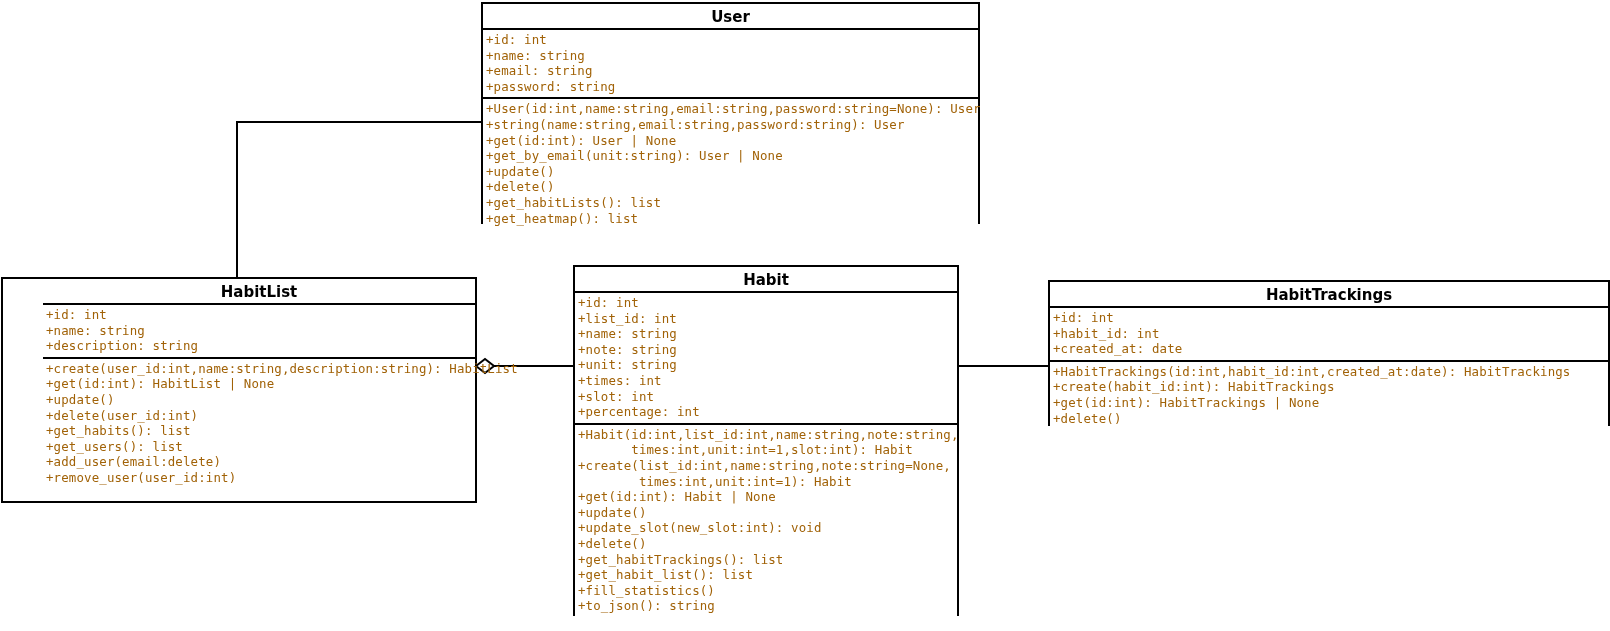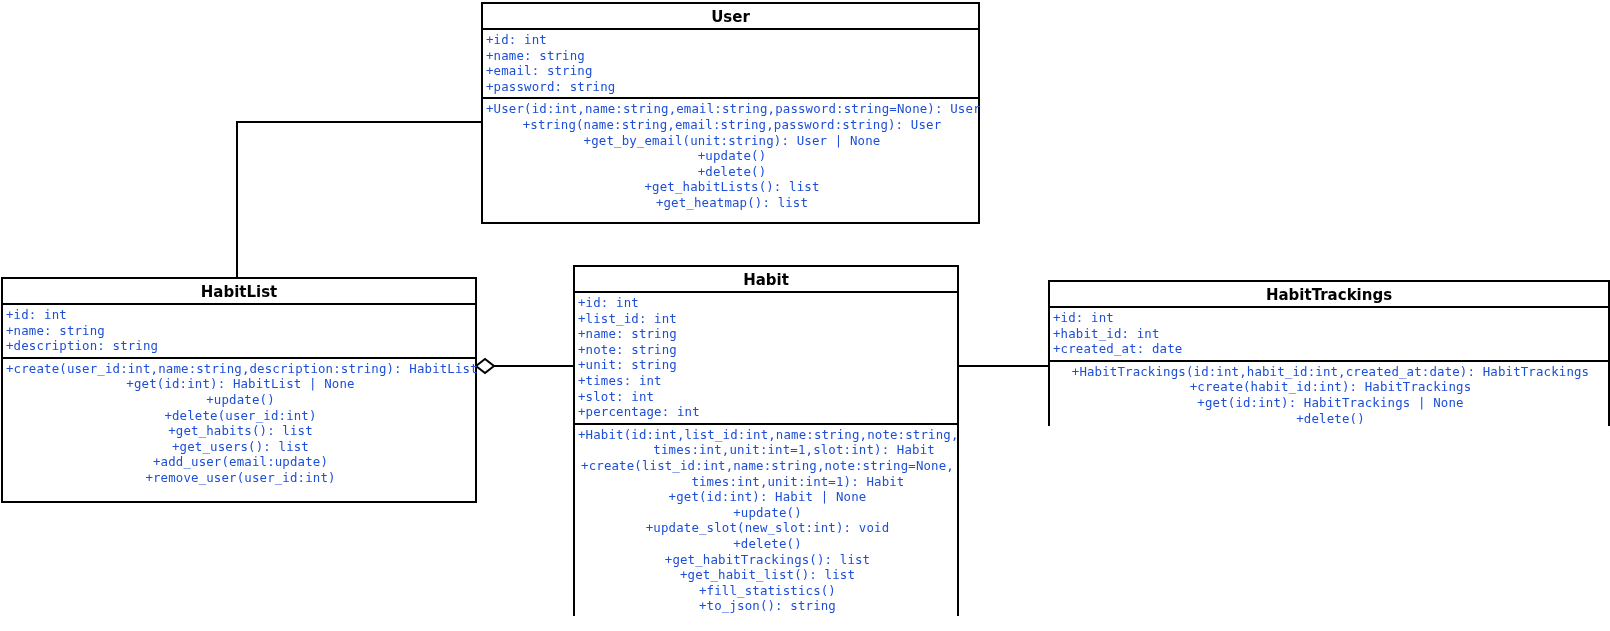--- a/index.html
+++ b/index.html
@@ -37,29 +37,28 @@
     background: #ffffff;
     white-space: nowrap;
   }
   .uml-compartment {
     box-sizing: border-box;
     padding: 2px 0 3px 0;
     background: #ffffff;
   }
   .uml-compartment.divider {
     border-top: 2px solid #000000;
-    text-align: center;
   }
   .uml-row {
     height: 15.6px;
     line-height: 15.6px;
     font-family: "DejaVu Sans Mono", "Liberation Mono", monospace;
     font-size: 12.4px;
     letter-spacing: 0.15px;
-    color: #1d4ed8;
+    color: #a16207;
     white-space: pre;
     padding-left: 3px;
     overflow: visible;
   }
   
   .uml-rows {
     position: relative;
   }
 
   
@@ -90,43 +89,44 @@
     <div class="uml-title">User</div>
     <div class="uml-compartment uml-rows">
       <div class="uml-row">+id: int</div>
       <div class="uml-row">+name: string</div>
       <div class="uml-row">+email: string</div>
       <div class="uml-row">+password: string</div>
     </div>
     <div class="uml-compartment uml-rows divider">
       <div class="uml-row">+User(id:int,name:string,email:string,password:string=None): User</div>
       <div class="uml-row">+string(name:string,email:string,password:string): User</div>
+      <div class="uml-row">+get(id:int): User | None</div>
       <div class="uml-row">+get_by_email(unit:string): User | None</div>
       <div class="uml-row">+update()</div>
       <div class="uml-row">+delete()</div>
       <div class="uml-row">+get_habitLists(): list</div>
       <div class="uml-row">+get_heatmap(): list</div>
     </div>
   </div>
 
-  <div class="uml-class" style="left:1px; top:277px; width:476px; height:226px;">
+  <div class="uml-class" style="left:1px; top:277px; width:476px; height:226px;padding-left:40px;">
     <div class="uml-title">HabitList</div>
     <div class="uml-compartment uml-rows">
       <div class="uml-row">+id: int</div>
       <div class="uml-row">+name: string</div>
       <div class="uml-row">+description: string</div>
     </div>
     <div class="uml-compartment uml-rows divider">
       <div class="uml-row">+create(user_id:int,name:string,description:string): HabitList</div>
       <div class="uml-row">+get(id:int): HabitList | None</div>
       <div class="uml-row">+update()</div>
       <div class="uml-row">+delete(user_id:int)</div>
       <div class="uml-row">+get_habits(): list</div>
       <div class="uml-row">+get_users(): list</div>
-      <div class="uml-row">+add_user(email:update)</div>
+      <div class="uml-row">+add_user(email:delete)</div>
       <div class="uml-row">+remove_user(user_id:int)</div>
     </div>
   </div>
 
   <div class="uml-class" style="left:573px; top:265px; width:386px; height:351px;">
     <div class="uml-title">Habit</div>
     <div class="uml-compartment uml-rows">
       <div class="uml-row">+id: int</div>
       <div class="uml-row">+list_id: int</div>
       <div class="uml-row">+name: string</div>

